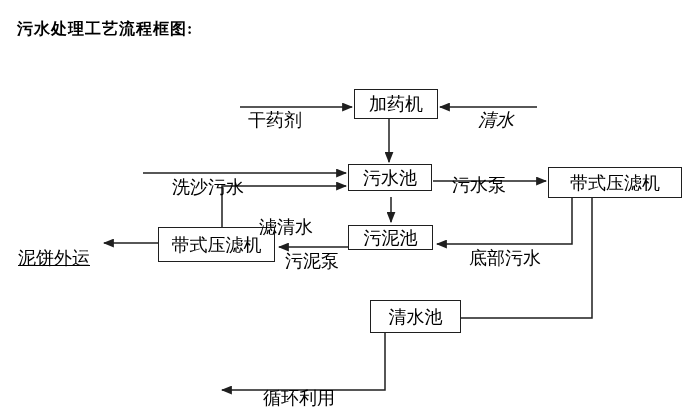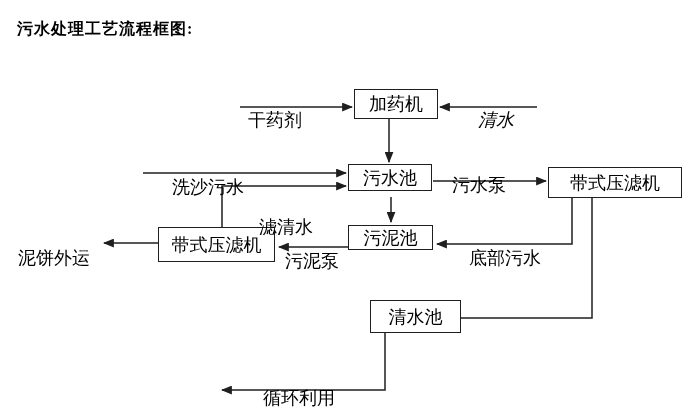--- a/index.html
+++ b/index.html
@@ -58,21 +58,21 @@
   #node-press       { left: 158px; top: 227px; width: 117px; height: 35px; }
   #node-clearpool   { left: 342px; top: 300px; width:  91px; height: 33px; margin-left: 28px; }
   
   #lbl-dry-chemical   { left: 248px; top:  86px; }
   #lbl-clear-water    { left: 478px; top:  86px; font-style: italic; }
   #lbl-sand-washing   { left: 172px; top: 153px; }
   #lbl-sewage-pump    { left: 452px; top: 152px; font-family: Liberation Mono, monospace; }
   #lbl-filtered-water { left: 259px; top: 193px; text-align: right; }
   #lbl-sludge-pump    { left: 285px; top: 227px; text-align: center; }
   #lbl-bottom-sewage  { left: 469px; top: 224px; }
-  #lbl-mud-cake       { left:  18px; top: 224px; }
+  #lbl-mud-cake       { left:  18px; top: 224px; text-decoration: underline; }
   #lbl-recycle        { left: 263px; top: 364px; }
 </style>
 </head>
 <body>
 
 <div id="stage">
 
   <svg id="lines-layer" viewBox="0 0 700 420" xmlns="http://www.w3.org/2000/svg">
     <defs>
       <marker id="arr" viewBox="0 0 10 8" refX="9" refY="4" markerWidth="11" markerHeight="9" orient="auto" markerUnits="userSpaceOnUse">

